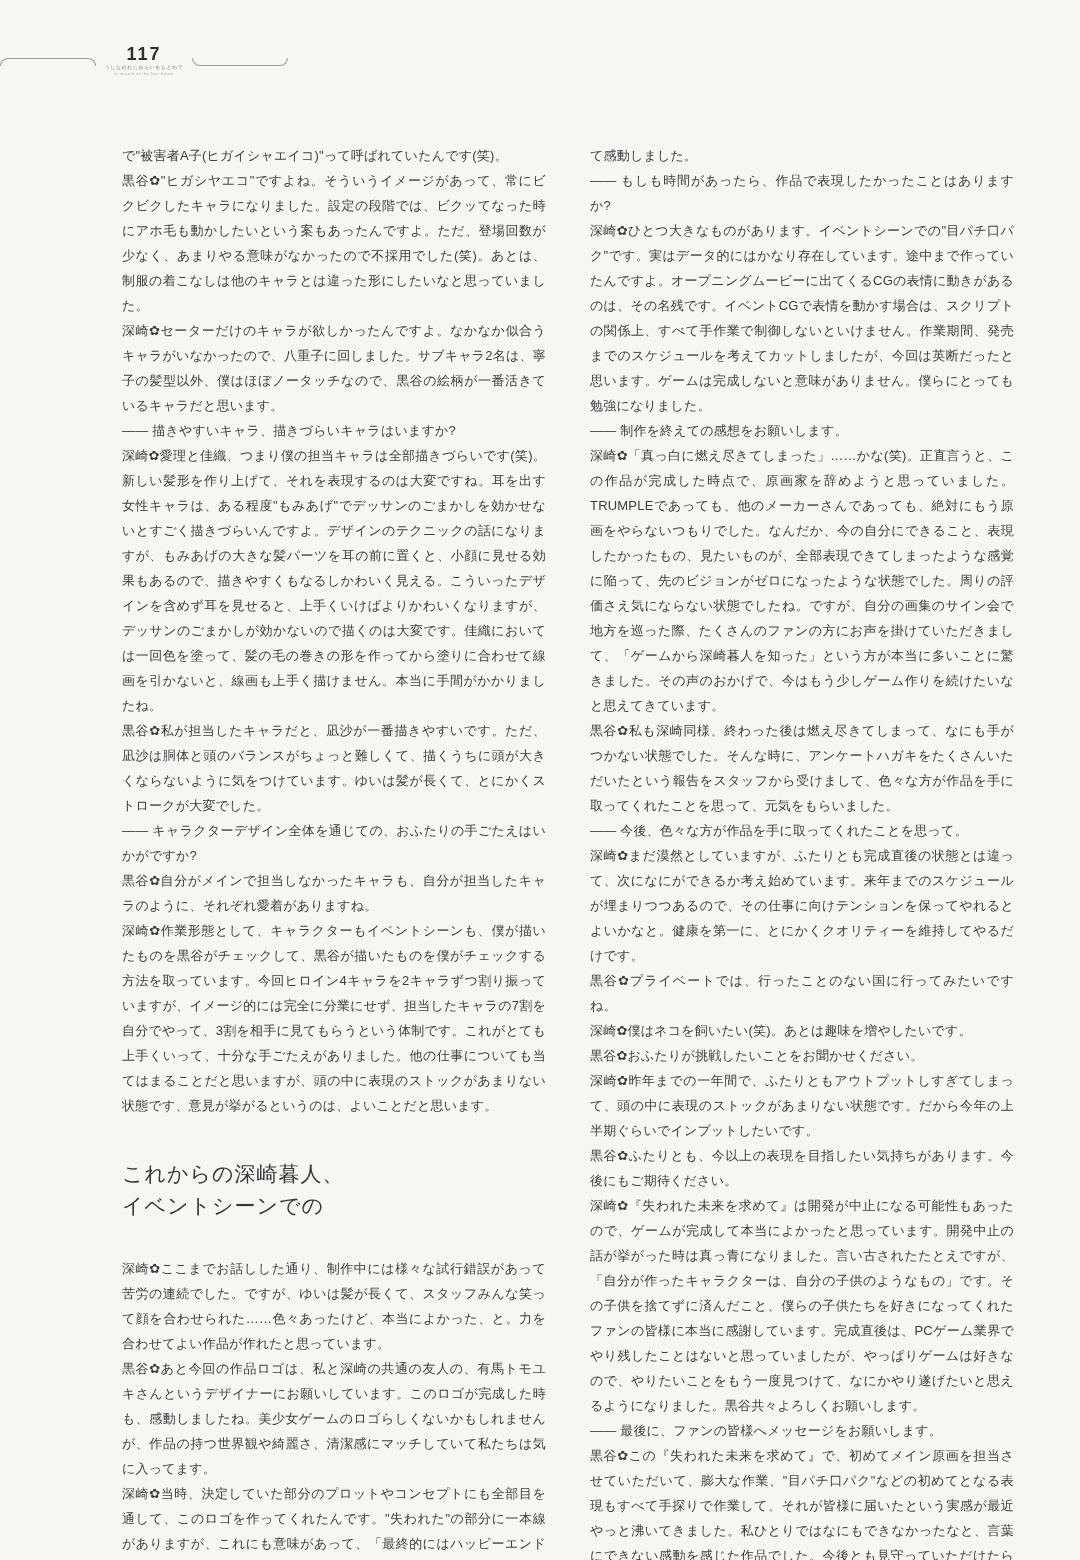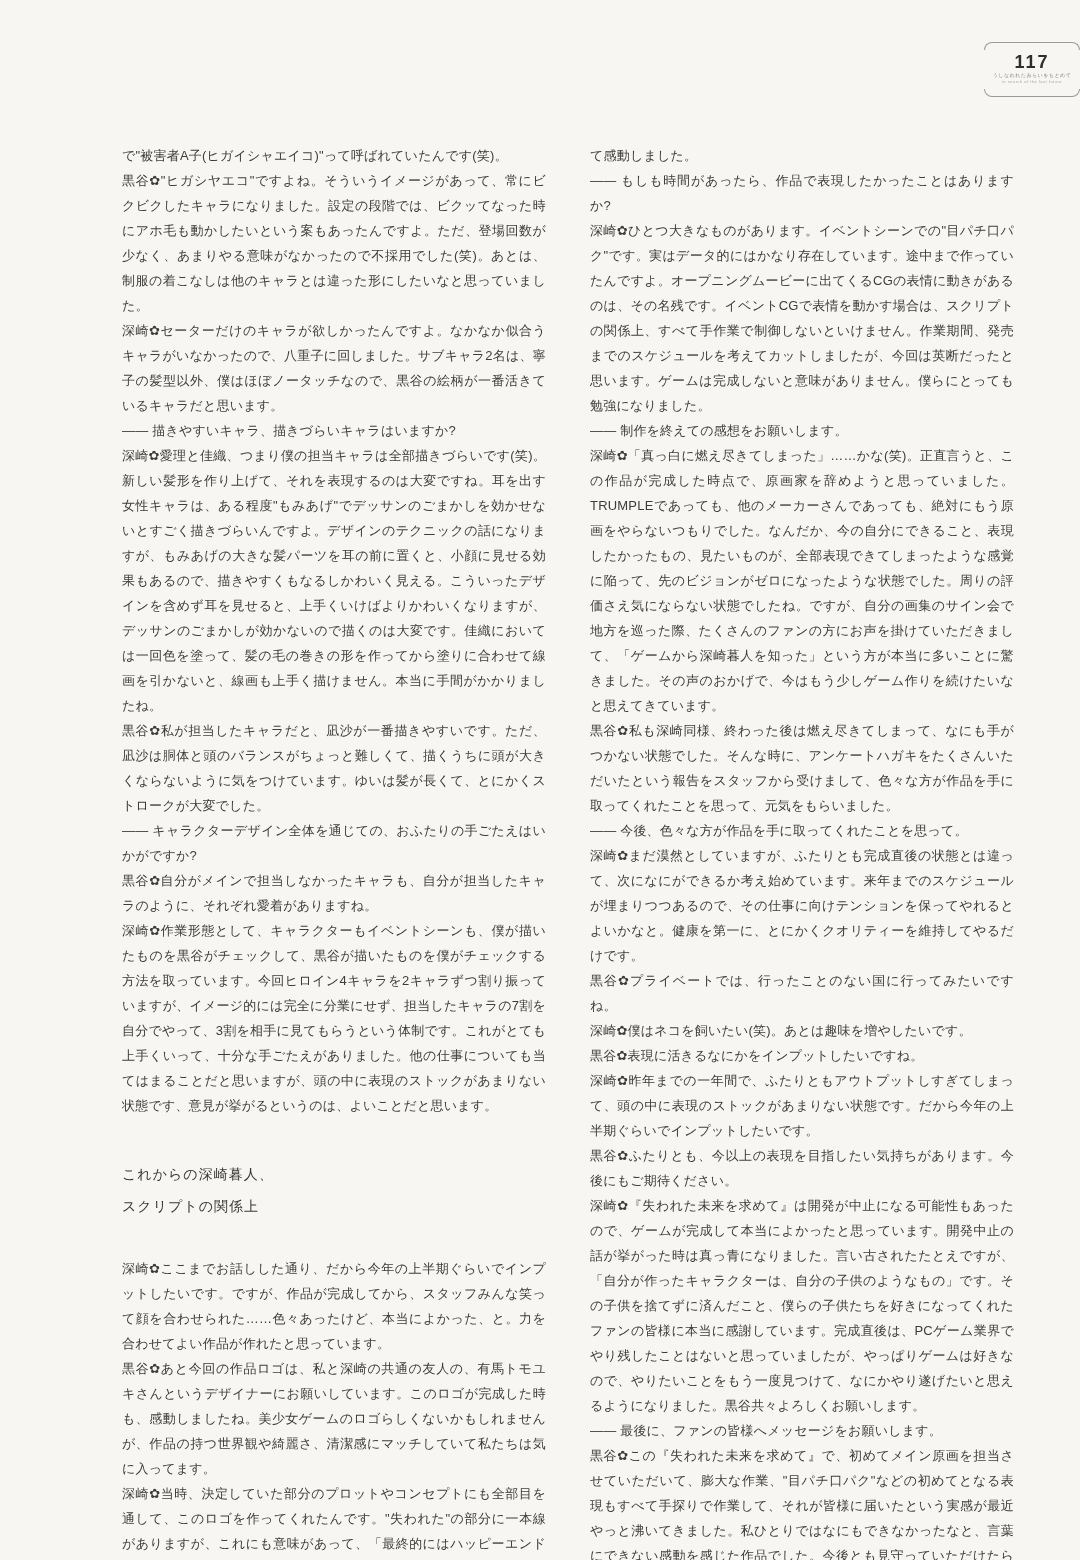--- a/index.html
+++ b/index.html
@@ -6,37 +6,37 @@
   body{
     width:1080px;height:1560px;
     background:#f6f5f1;
     font-family:"Liberation Sans",sans-serif;
     color:#3c3c3c;
     -webkit-font-smoothing:antialiased;
   }
   .page{position:relative;width:1080px;height:1560px;overflow:hidden;background:#f7f6f2;}
 
   
-  .header{position:absolute;top:42px;left:0;right:0;display:flex;flex-direction:column;align-items:flex-end;}
+  .header{position:absolute;top:42px;left:0;right:0;display:flex;flex-direction:row;align-items:center;}
   .frame{width:96px;box-sizing:border-box;}
   .frame-top{height:8px;border:1px solid #9b9a96;border-bottom:none;border-radius:9px 9px 0 0;}
   .frame-bottom{height:8px;border:1px solid #9b9a96;border-top:none;border-radius:0 0 9px 9px;}
   .page-number{font-size:18px;font-weight:bold;letter-spacing:2px;color:#2e2e2e;text-align:center;margin:3px 0 1px 0;line-height:1;}
   .caption1{font-size:5px;color:#85847f;letter-spacing:0.5px;text-align:center;line-height:7px;}
   .caption2{font-size:4px;color:#a7a6a1;letter-spacing:0.5px;text-align:center;line-height:6px;margin-bottom:4px;}
 
   
   .columns{
     position:absolute;top:143px;left:122px;
     display:flex;gap:44px;
   }
   .col{width:424px;font-size:13px;line-height:25px;text-align:justify;letter-spacing:0.2px;}
   .col p{margin:0;}
   .section-heading{
-    font-size:14px;line-height:32px;font-weight:500;color:#383838;
+    font-size:21px;line-height:32px;font-weight:500;color:#383838;
     margin:40px 0 34px 0;letter-spacing:1px;
   }
 </style>
 </head>
 <body>
 
 <div class="page">
 
   <header class="header">
     <div class="frame frame-top"></div>
@@ -56,40 +56,40 @@
       <p>深崎✿セーターだけのキャラが欲しかったんですよ。なかなか似合うキャラがいなかったので、八重子に回しました。サブキャラ2名は、寧子の髪型以外、僕はほぼノータッチなので、黒谷の絵柄が一番活きているキャラだと思います。</p>
       <p>―― 描きやすいキャラ、描きづらいキャラはいますか?</p>
       <p>深崎✿愛理と佳織、つまり僕の担当キャラは全部描きづらいです(笑)。新しい髪形を作り上げて、それを表現するのは大変ですね。耳を出す女性キャラは、ある程度"もみあげ"でデッサンのごまかしを効かせないとすごく描きづらいんですよ。デザインのテクニックの話になりますが、もみあげの大きな髪パーツを耳の前に置くと、小顔に見せる効果もあるので、描きやすくもなるしかわいく見える。こういったデザインを含めず耳を見せると、上手くいけばよりかわいくなりますが、デッサンのごまかしが効かないので描くのは大変です。佳織においては一回色を塗って、髪の毛の巻きの形を作ってから塗りに合わせて線画を引かないと、線画も上手く描けません。本当に手間がかかりましたね。</p>
       <p>黒谷✿私が担当したキャラだと、凪沙が一番描きやすいです。ただ、凪沙は胴体と頭のバランスがちょっと難しくて、描くうちに頭が大きくならないように気をつけています。ゆいは髪が長くて、とにかくストロークが大変でした。</p>
       <p>―― キャラクターデザイン全体を通じての、おふたりの手ごたえはいかがですか?</p>
       <p>黒谷✿自分がメインで担当しなかったキャラも、自分が担当したキャラのように、それぞれ愛着がありますね。</p>
       <p>深崎✿作業形態として、キャラクターもイベントシーンも、僕が描いたものを黒谷がチェックして、黒谷が描いたものを僕がチェックする方法を取っています。今回ヒロイン4キャラを2キャラずつ割り振っていますが、イメージ的には完全に分業にせず、担当したキャラの7割を自分でやって、3割を相手に見てもらうという体制です。これがとても上手くいって、十分な手ごたえがありました。他の仕事についても当てはまることだと思いますが、頭の中に表現のストックがあまりない状態です、意見が挙がるというのは、よいことだと思います。</p>
 
       <h2 class="section-heading">
         <span>これからの深崎暮人、</span><br>
-        <span>スクリプトの関係上</span>
+        <span>イベントシーンでの</span>
       </h2>
 
-      <p>深崎✿ここまでお話しした通り、だから今年の上半期ぐらいでインプットしたいです。ですが、作品が完成してから、スタッフみんな笑って顔を合わせられた……色々あったけど、本当によかった、と。力を合わせてよい作品が作れたと思っています。</p>
+      <p>深崎✿ここまでお話しした通り、制作中には様々な試行錯誤があって苦労の連続でした。ですが、ゆいは髪が長くて、スタッフみんな笑って顔を合わせられた……色々あったけど、本当によかった、と。力を合わせてよい作品が作れたと思っています。</p>
       <p>黒谷✿あと今回の作品ロゴは、私と深崎の共通の友人の、有馬トモユキさんというデザイナーにお願いしています。このロゴが完成した時も、感動しましたね。美少女ゲームのロゴらしくないかもしれませんが、作品の持つ世界観や綺麗さ、清潔感にマッチしていて私たちは気に入ってます。</p>
       <p>深崎✿当時、決定していた部分のプロットやコンセプトにも全部目を通して、このロゴを作ってくれたんです。"失われた"の部分に一本線がありますが、これにも意味があって、「最終的にはハッピーエンドになって、未来は失われないんだ」と。だから、"失われた"を打ち消すための打ち消し線。これは聞い</p>
     </section>
 
     <section class="col">
       <p>て感動しました。</p>
       <p>―― もしも時間があったら、作品で表現したかったことはありますか?</p>
       <p>深崎✿ひとつ大きなものがあります。イベントシーンでの"目パチ口パク"です。実はデータ的にはかなり存在しています。途中まで作っていたんですよ。オープニングムービーに出てくるCGの表情に動きがあるのは、その名残です。イベントCGで表情を動かす場合は、スクリプトの関係上、すべて手作業で制御しないといけません。作業期間、発売までのスケジュールを考えてカットしましたが、今回は英断だったと思います。ゲームは完成しないと意味がありません。僕らにとっても勉強になりました。</p>
       <p>―― 制作を終えての感想をお願いします。</p>
       <p>深崎✿「真っ白に燃え尽きてしまった」……かな(笑)。正直言うと、この作品が完成した時点で、原画家を辞めようと思っていました。TRUMPLEであっても、他のメーカーさんであっても、絶対にもう原画をやらないつもりでした。なんだか、今の自分にできること、表現したかったもの、見たいものが、全部表現できてしまったような感覚に陥って、先のビジョンがゼロになったような状態でした。周りの評価さえ気にならない状態でしたね。ですが、自分の画集のサイン会で地方を巡った際、たくさんのファンの方にお声を掛けていただきまして、「ゲームから深崎暮人を知った」という方が本当に多いことに驚きました。その声のおかげで、今はもう少しゲーム作りを続けたいなと思えてきています。</p>
       <p>黒谷✿私も深崎同様、終わった後は燃え尽きてしまって、なにも手がつかない状態でした。そんな時に、アンケートハガキをたくさんいただいたという報告をスタッフから受けまして、色々な方が作品を手に取ってくれたことを思って、元気をもらいました。</p>
       <p>―― 今後、色々な方が作品を手に取ってくれたことを思って。</p>
       <p>深崎✿まだ漠然としていますが、ふたりとも完成直後の状態とは違って、次になにができるか考え始めています。来年までのスケジュールが埋まりつつあるので、その仕事に向けテンションを保ってやれるとよいかなと。健康を第一に、とにかくクオリティーを維持してやるだけです。</p>
       <p>黒谷✿プライベートでは、行ったことのない国に行ってみたいですね。</p>
       <p>深崎✿僕はネコを飼いたい(笑)。あとは趣味を増やしたいです。</p>
-      <p>黒谷✿表現に活きるなにかをインプットしたいですね。</p>
+      <p>黒谷✿おふたりが挑戦したいことをお聞かせください。</p>
       <p>深崎✿昨年までの一年間で、ふたりともアウトプットしすぎてしまって、頭の中に表現のストックがあまりない状態です。だから今年の上半期ぐらいでインプットしたいです。</p>
       <p>黒谷✿ふたりとも、今以上の表現を目指したい気持ちがあります。今後にもご期待ください。</p>
       <p>深崎✿『失われた未来を求めて』は開発が中止になる可能性もあったので、ゲームが完成して本当によかったと思っています。開発中止の話が挙がった時は真っ青になりました。言い古されたたとえですが、「自分が作ったキャラクターは、自分の子供のようなもの」です。その子供を捨てずに済んだこと、僕らの子供たちを好きになってくれたファンの皆様に本当に感謝しています。完成直後は、PCゲーム業界でやり残したことはないと思っていましたが、やっぱりゲームは好きなので、やりたいことをもう一度見つけて、なにかやり遂げたいと思えるようになりました。黒谷共々よろしくお願いします。</p>
       <p>―― 最後に、ファンの皆様へメッセージをお願いします。</p>
       <p>黒谷✿この『失われた未来を求めて』で、初めてメイン原画を担当させていただいて、膨大な作業、"目パチ口パク"などの初めてとなる表現もすべて手探りで作業して、それが皆様に届いたという実感が最近やっと沸いてきました。私ひとりではなにもできなかったなと、言葉にできない感動を感じた作品でした。今後とも見守っていただけたらと思います。ありがとうございました。</p>
 
     </section>
 
   </main>
 </div>

